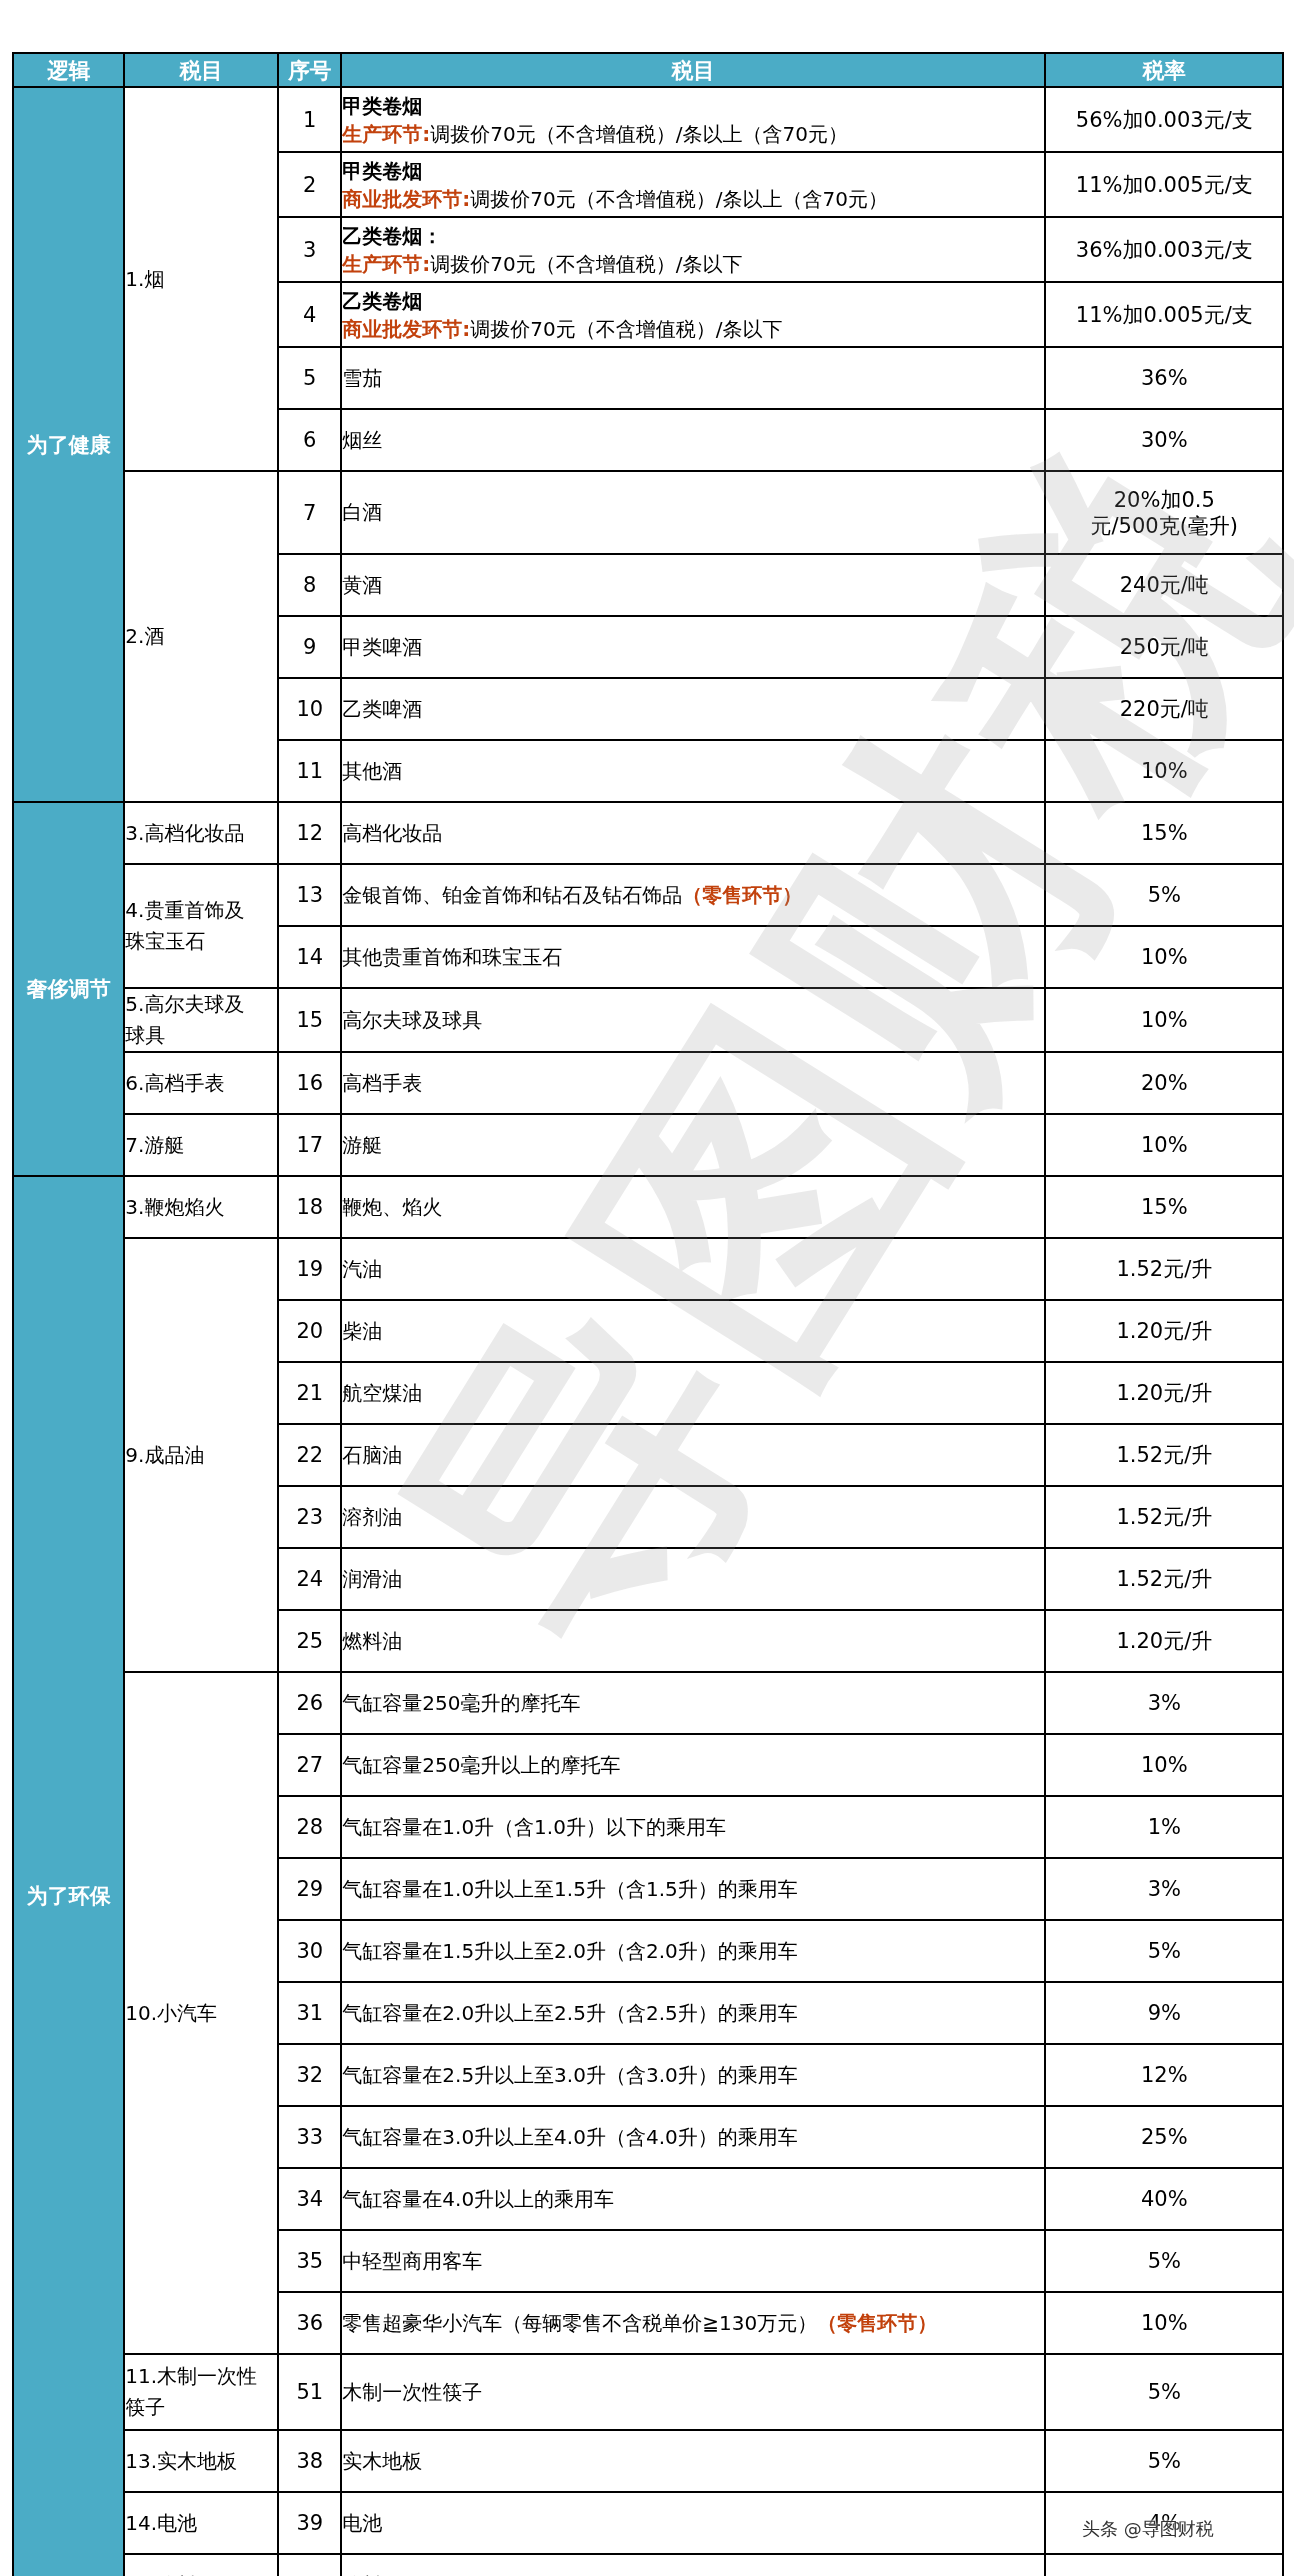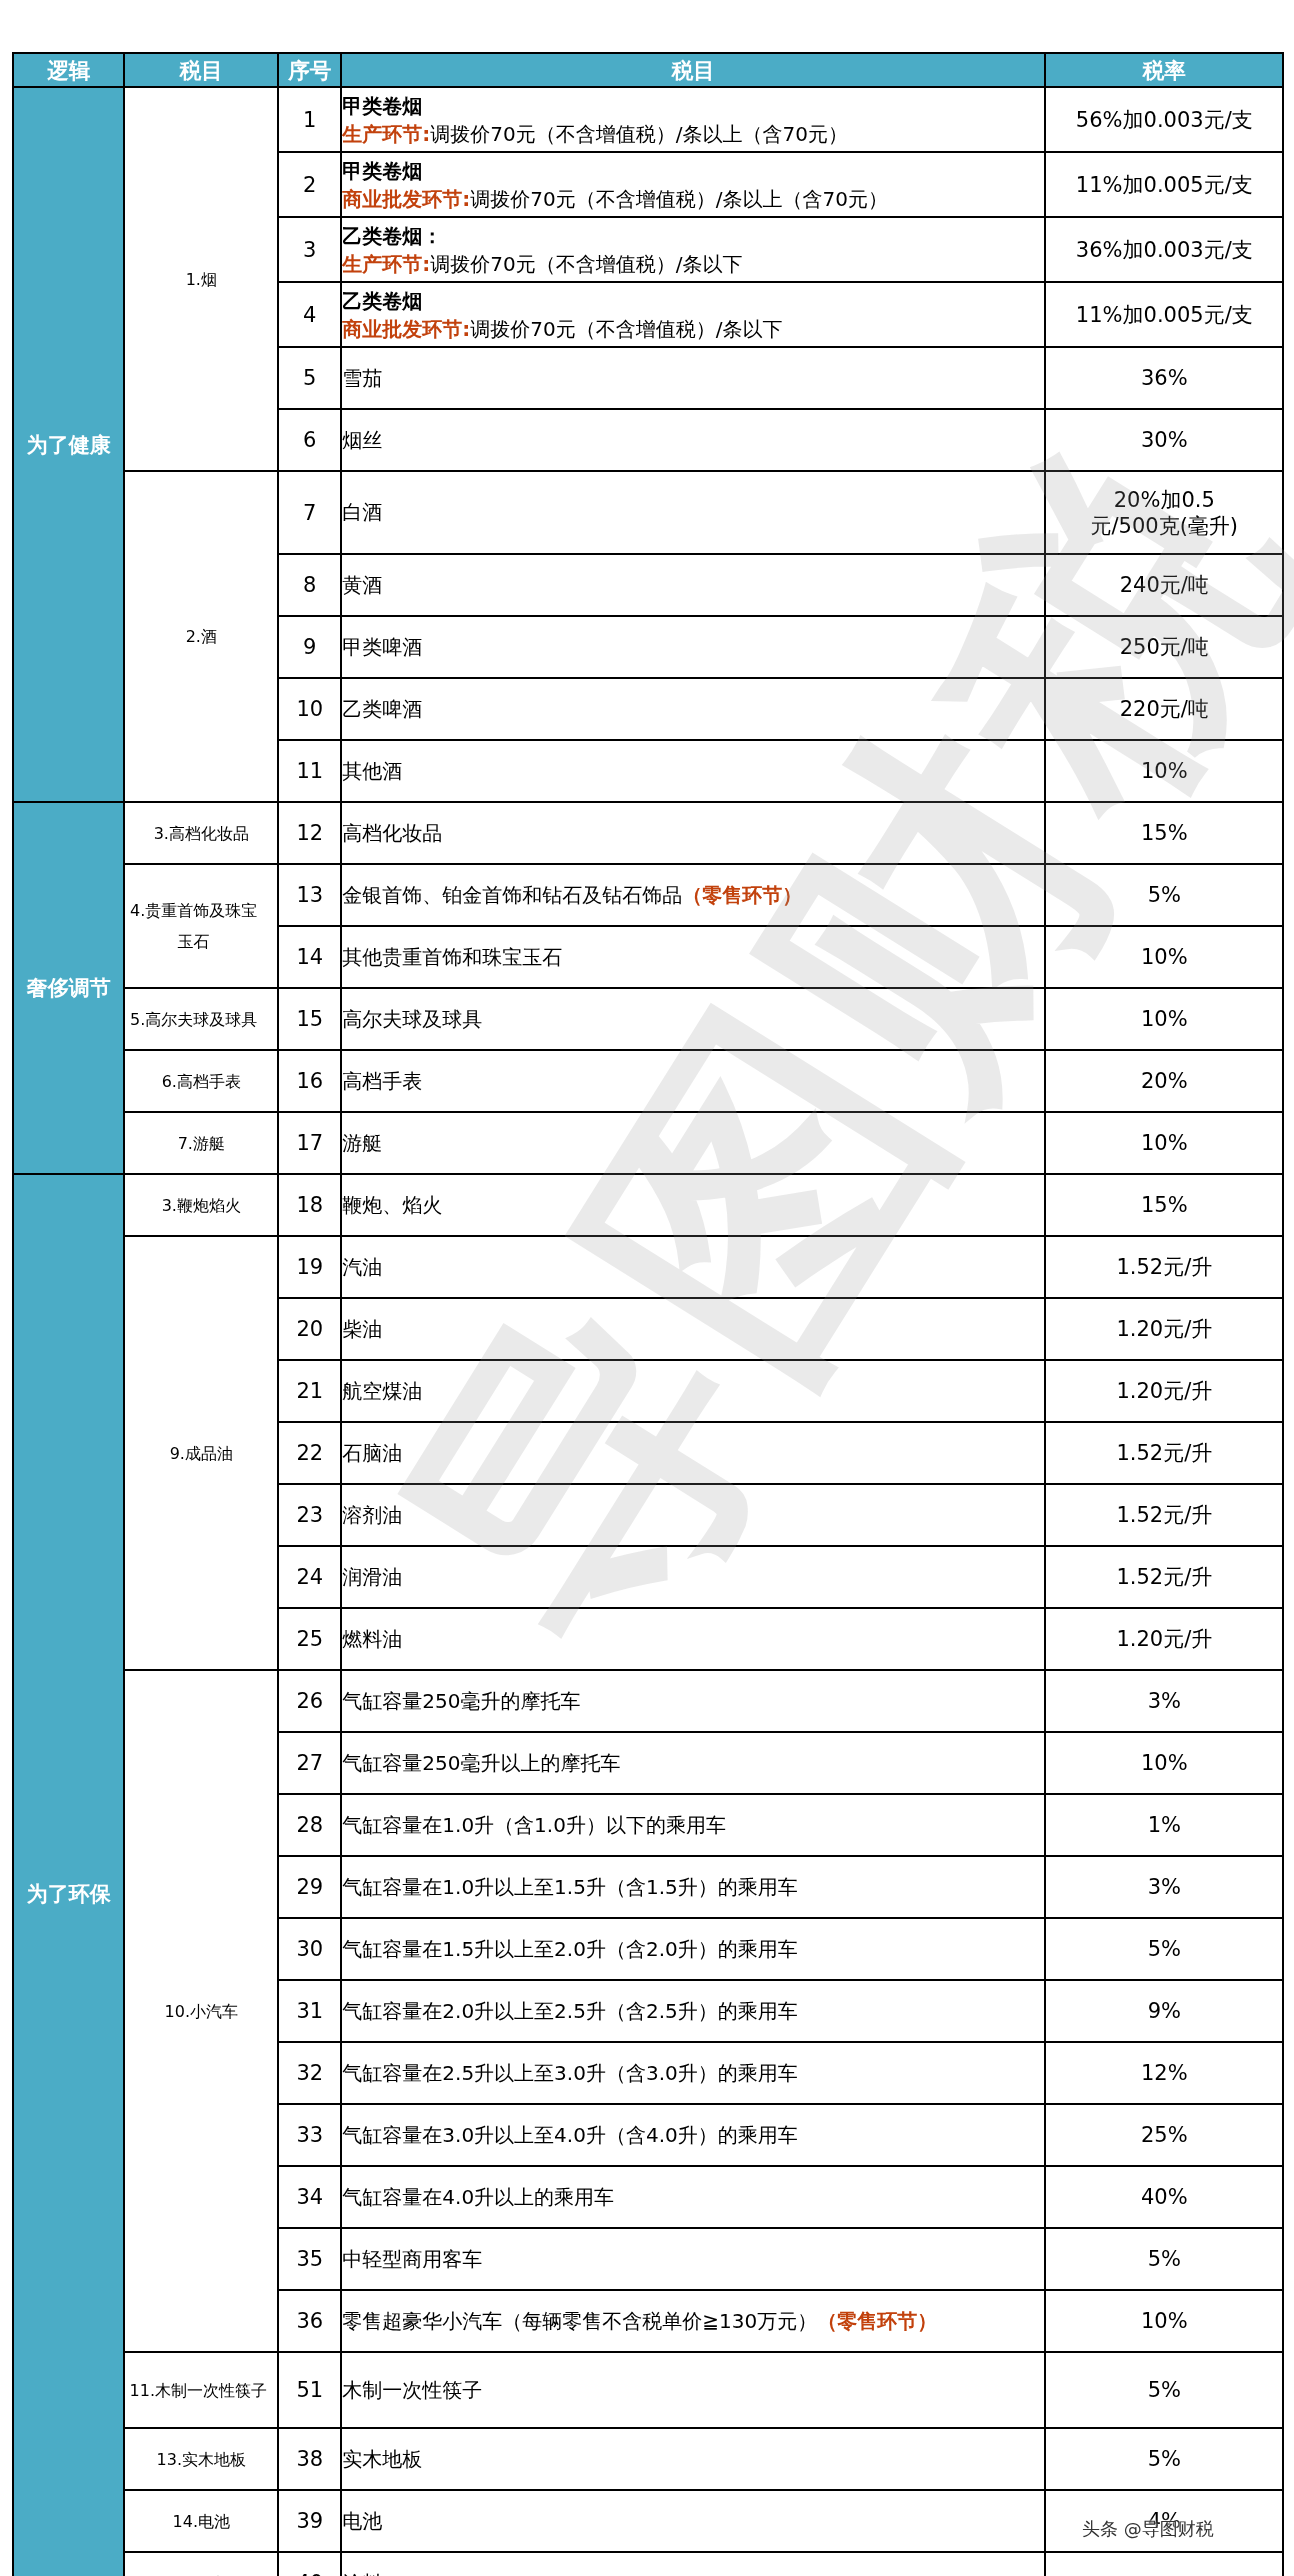--- a/index.html
+++ b/index.html
@@ -6,21 +6,21 @@
   body { width: 1295px; height: 2576px; position: relative; overflow: hidden;
          font-family: "DejaVu Sans", "Liberation Sans", sans-serif; color: #000; }
   table.tax { position: absolute; left: 12.3px; top: 12.3px; border-collapse: collapse;
               table-layout: fixed; width: 1270px; z-index: 1; margin-top: 40px; }
   table.tax col.c1 { width: 111px; } table.tax col.c2 { width: 154px; }
   table.tax col.c3 { width: 63px; } table.tax col.c4 { width: 704px; }
   table.tax col.c5 { width: 238px; }
   table.tax th, table.tax td { border: 2.3px solid #000; padding: 0; box-sizing: border-box; }
   table.tax th { background: #4BACC6; color: #fff; font-weight: bold; font-size: 21.6px; height: 34px; text-align: center; }
   td.logic { background: #4BACC6; color: #fff; font-weight: bold; font-size: 21px; text-align: center; vertical-align: middle; }
-  td.cat { font-size: 16px; padding-left: 4.6px; text-align: center; vertical-align: middle; line-height: 31px; border-radius: 16px; }
+  td.cat { font-size: 20px; padding-left: 4.6px; text-align: left; vertical-align: middle; line-height: 31px; border-radius: 16px; }
   td.seq { font-size: 21px; text-align: center; vertical-align: middle; }
   td.item { font-size: 20px; padding-left: 4.6px; text-align: left; vertical-align: middle; line-height: 31px; }
   td.rate { font-size: 21px; text-align: center; vertical-align: middle; line-height: 26px; }
   .b { font-weight: bold; display: block; }
   .red { color: #c2410c; font-weight: bold; }
   .watermark-big { position: absolute; left: 193px; top: 833px; font-size: 324px; font-weight: bold;
                    color: rgba(150,150,150,0.20); transform: rotate(-58deg); transform-origin: center;
                    white-space: nowrap; z-index: 2; pointer-events: none; letter-spacing: 7.7px; }
   .watermark-src { position: absolute; left: 1082px; top: 2517px; font-size: 18px; color: #333;
                    z-index: 3; text-shadow: 0 0 2.3px #fff, 0 0 2.3px #fff; white-space: nowrap; }

